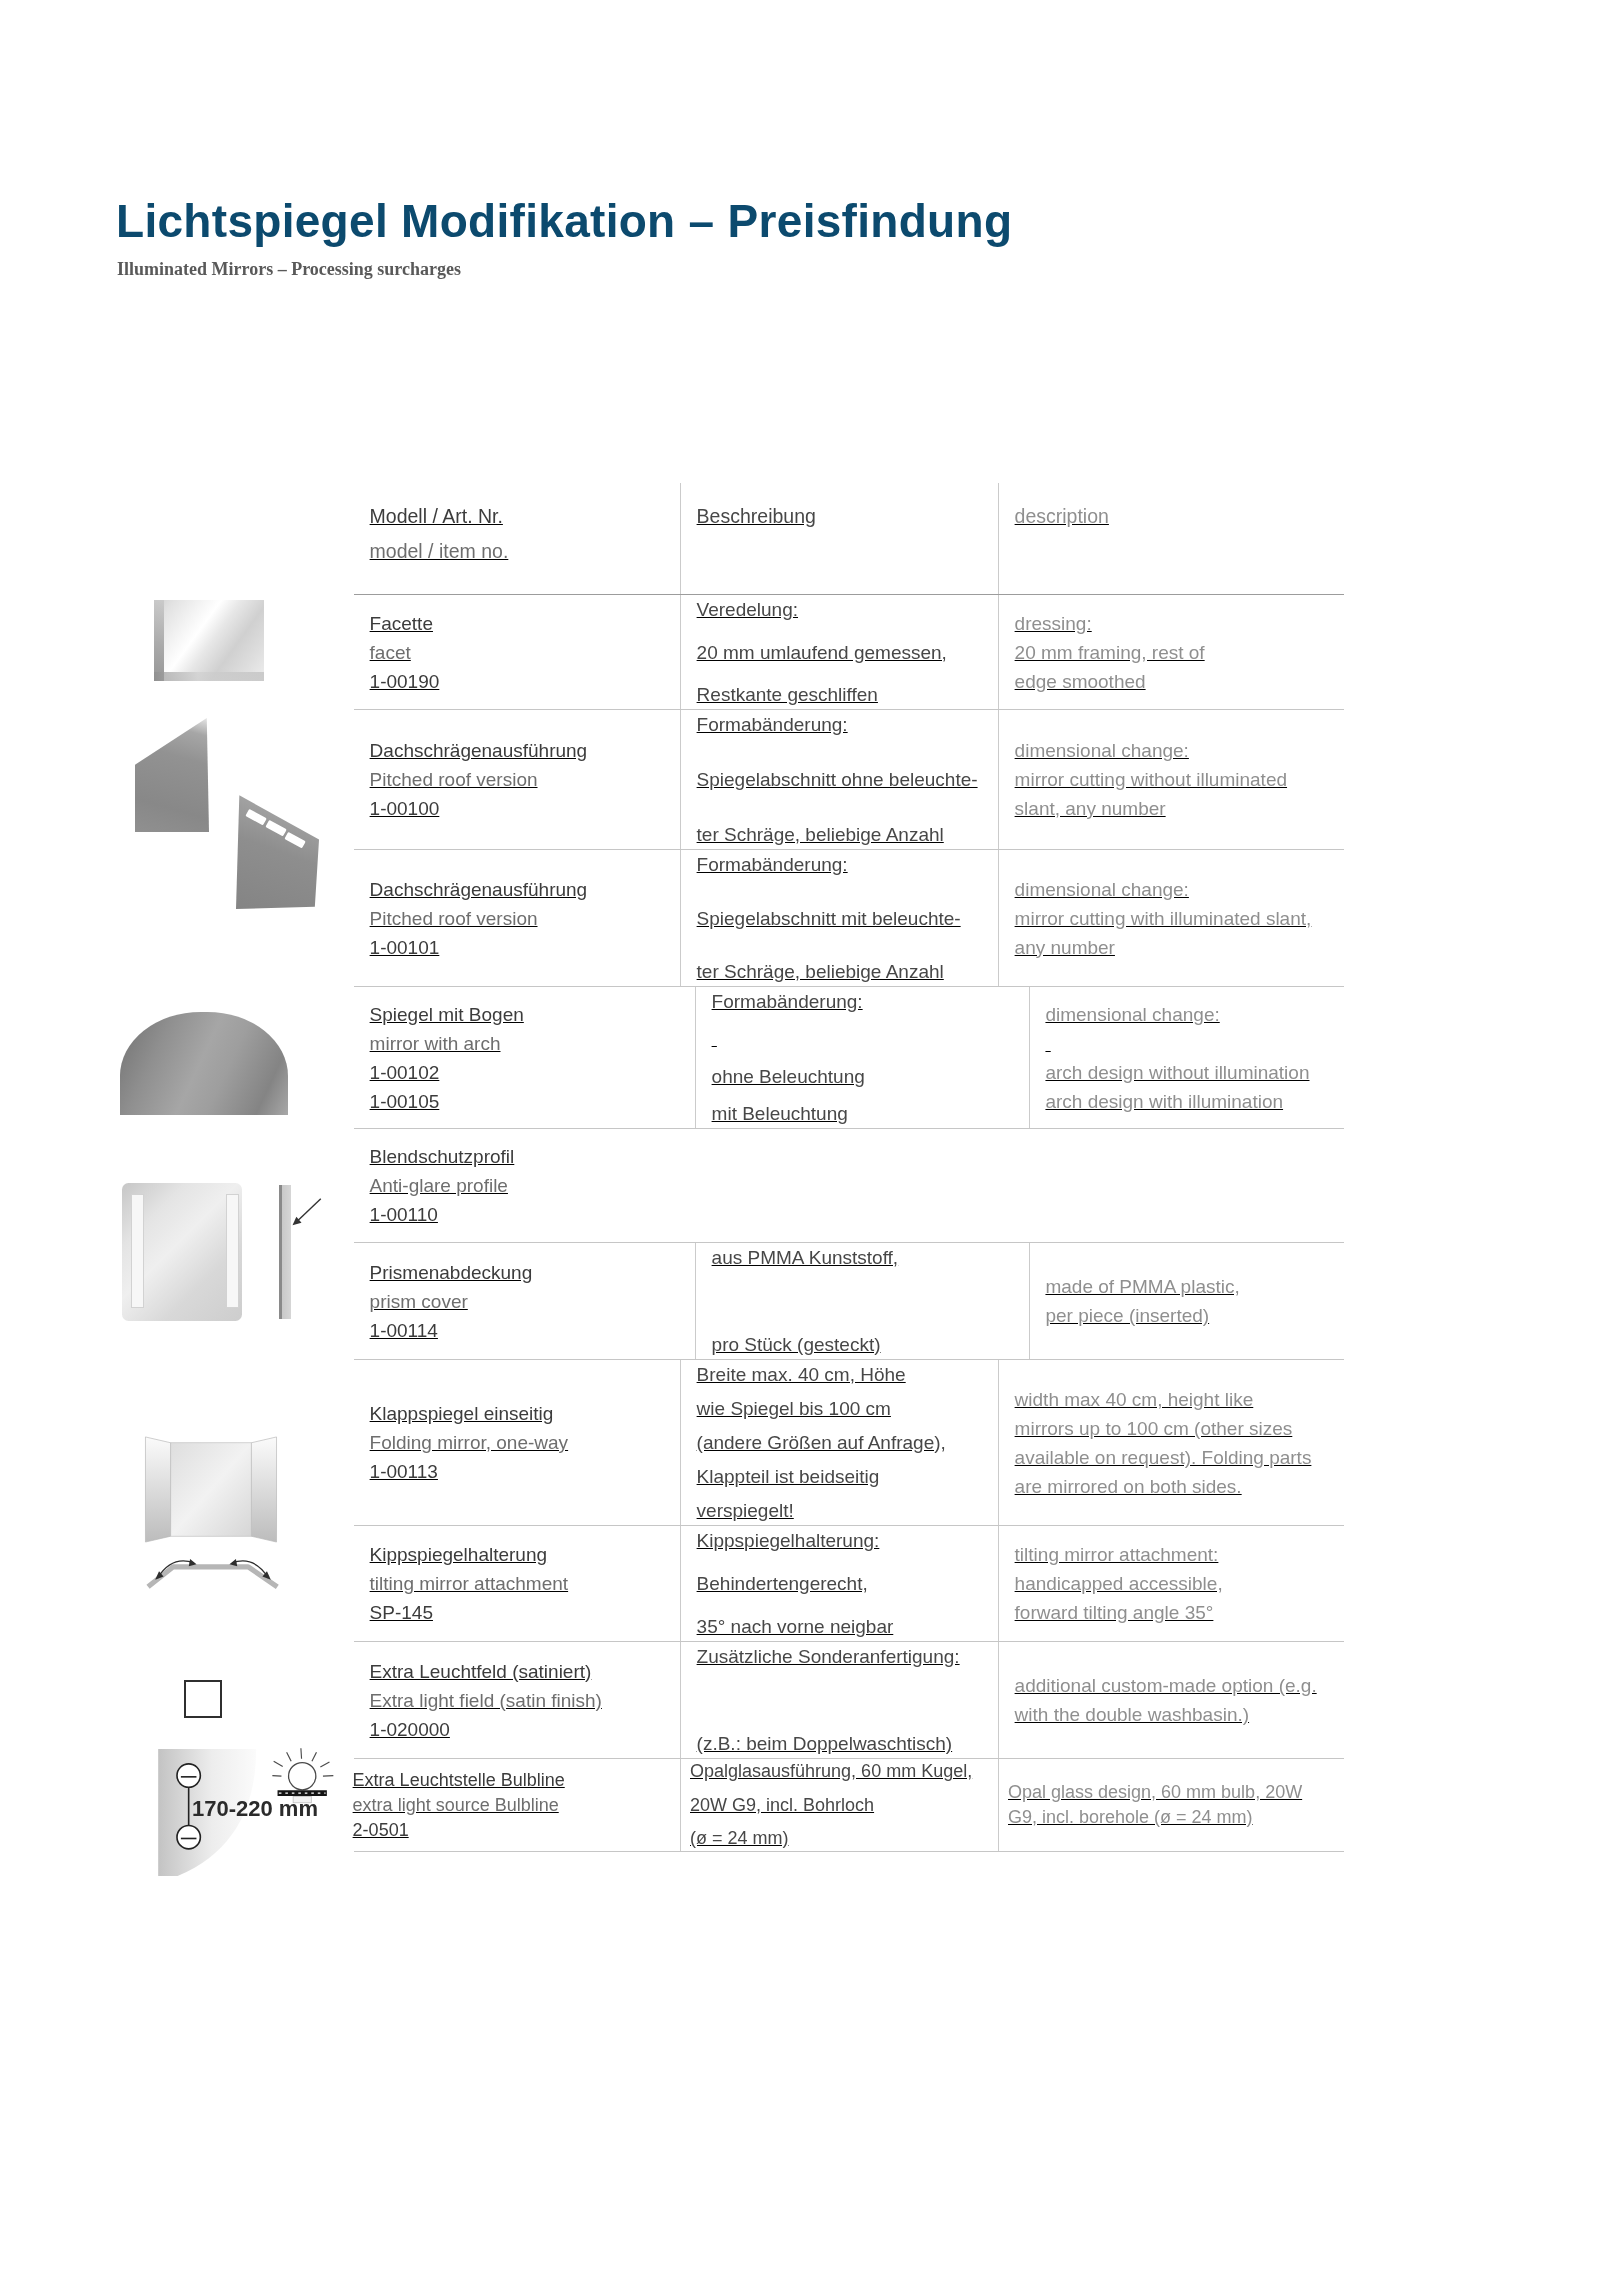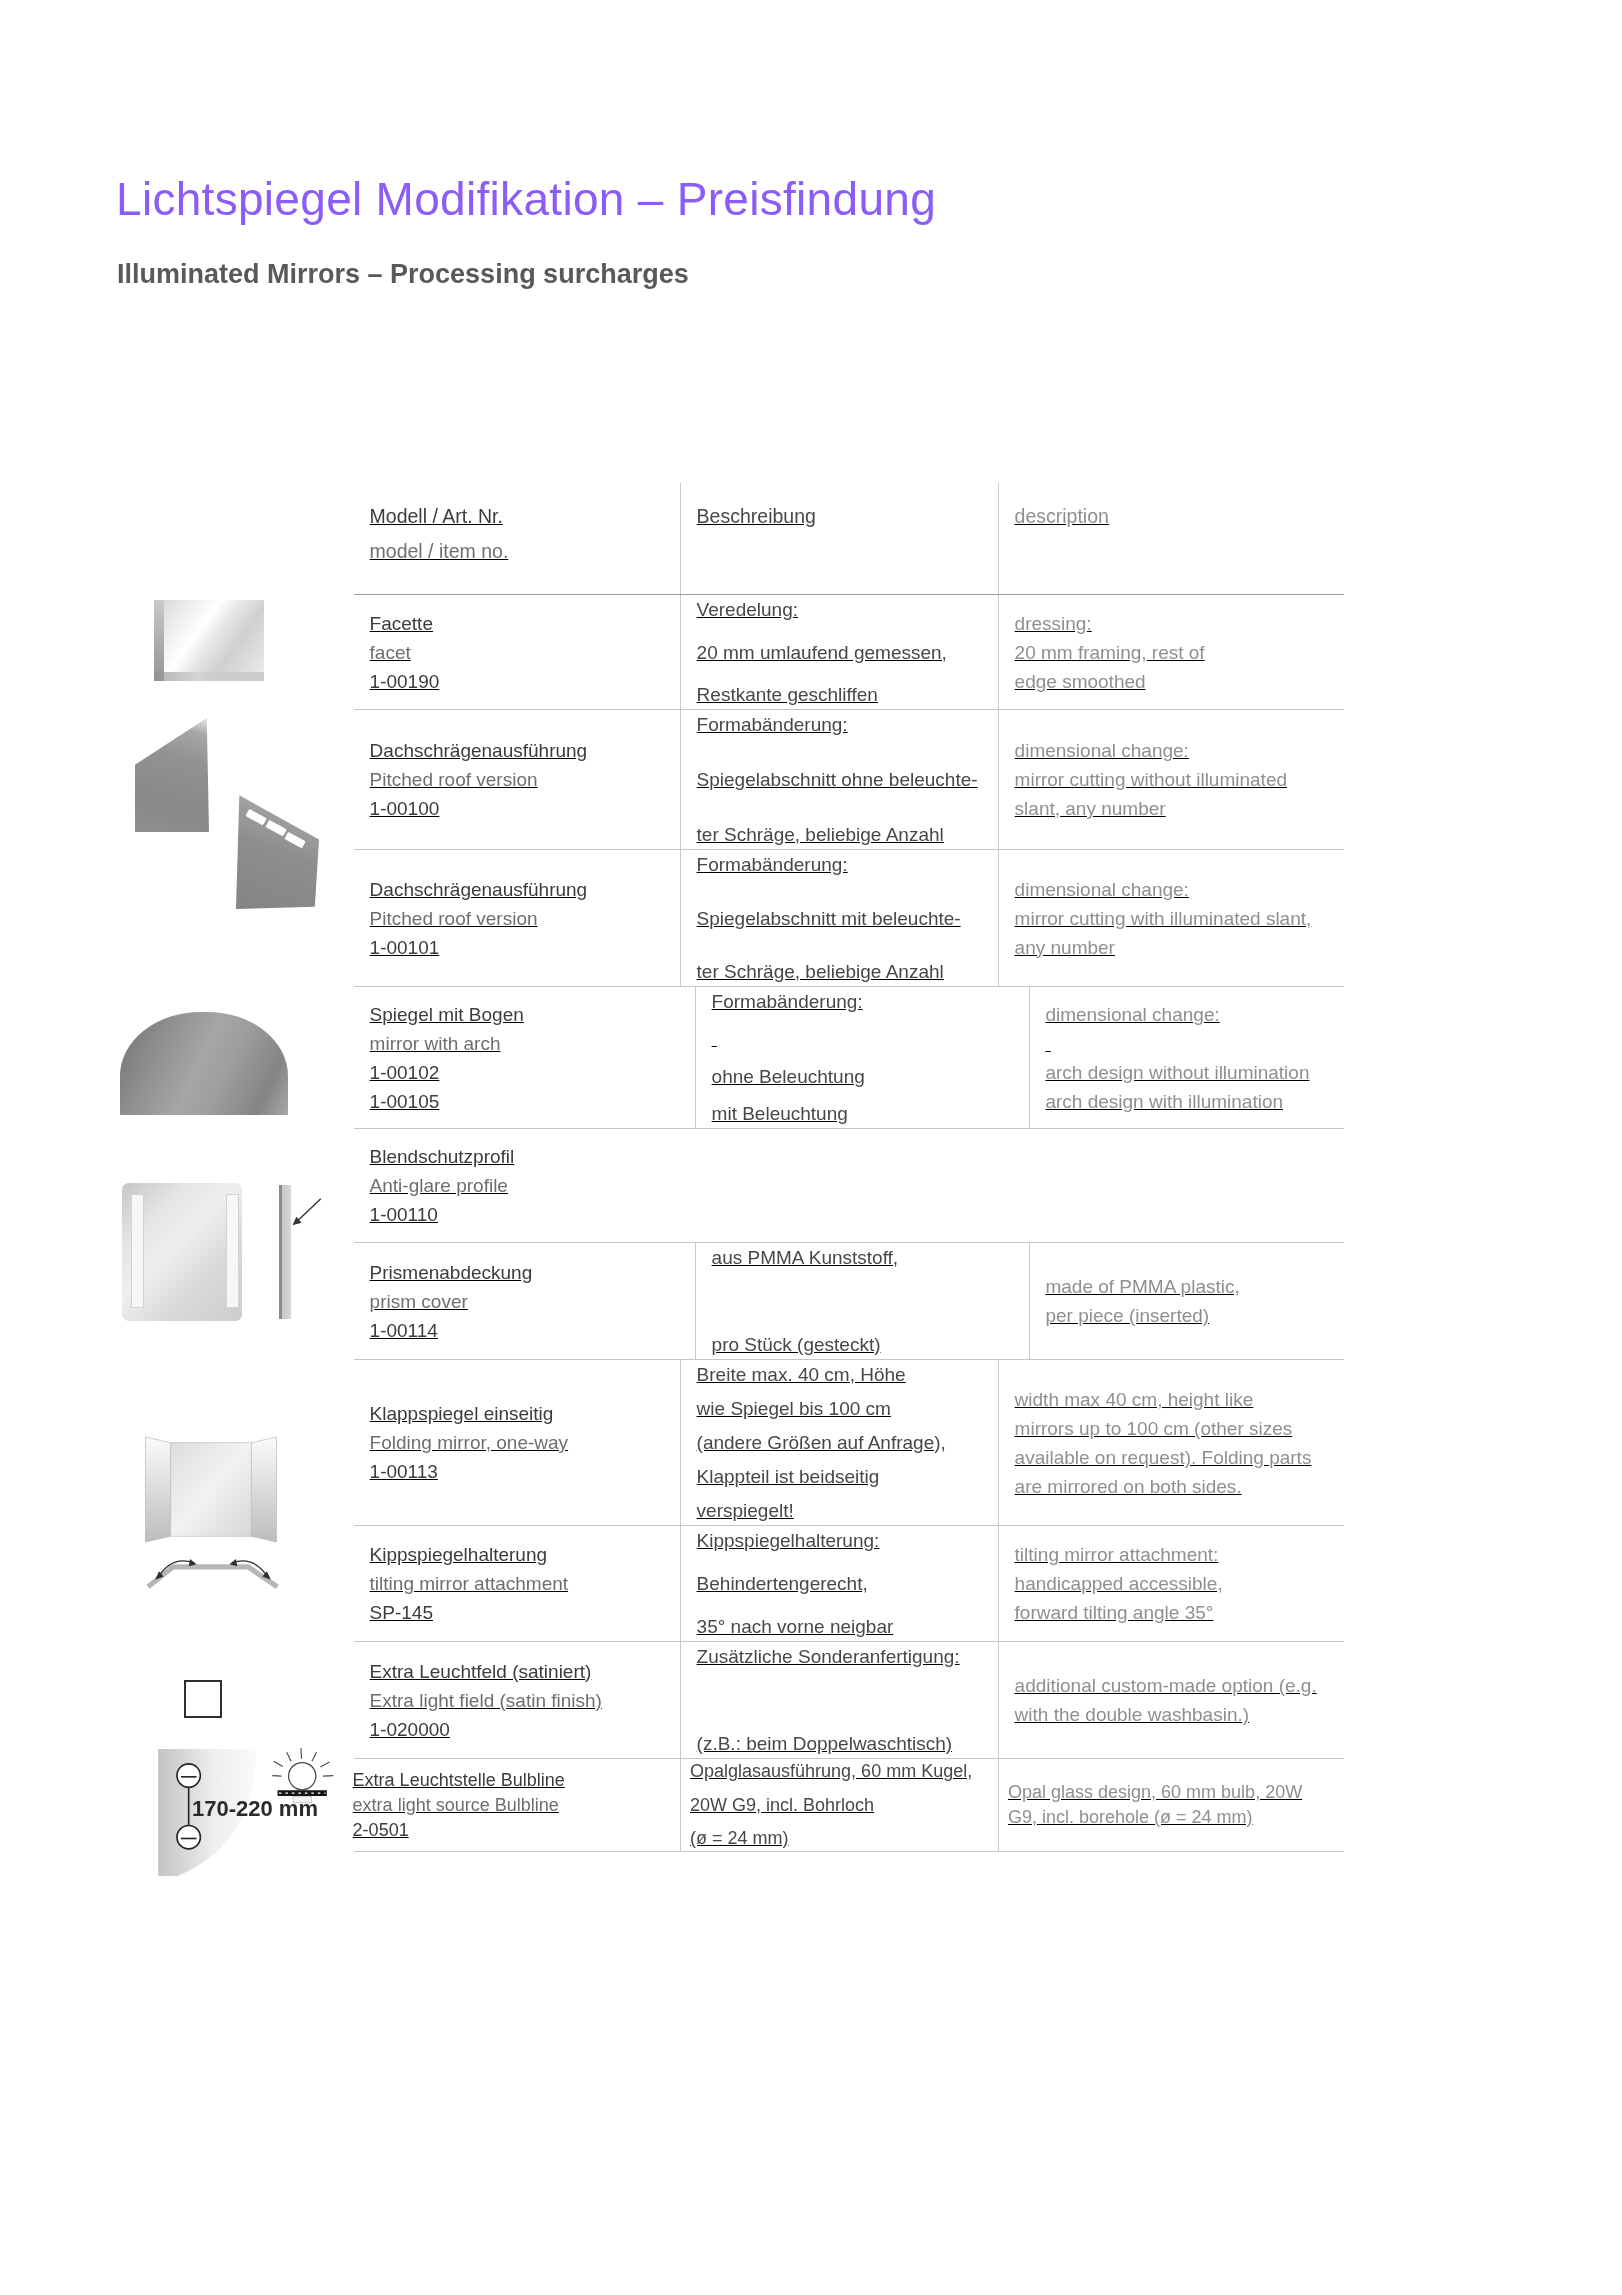--- a/index.html
+++ b/index.html
@@ -1,22 +1,22 @@
 <!DOCTYPE html>
 <html style="font-size:10.4px"><head>
 <meta charset="utf-8">
 <style>
   html,body{margin:0;padding:0;background:#ffffff;}
   .page{position:relative;width:1623px;height:2295px;background:#ffffff;
         font-family:"Liberation Sans",sans-serif;overflow:hidden;}
 
-  .title{position:absolute;left:116px;top:172px;font-size:46px;font-weight:400;
-         color:#8b5cf6;letter-spacing:0.3px;white-space:nowrap;}
-  .subtitle{position:absolute;left:117px;top:259px;font-size:27px;font-weight:700;
-         color:#595959;white-space:nowrap;}
+  .title{position:absolute;left:116px;top:194px;font-size:46px;font-weight:700;
+         color:#0c4a6e;letter-spacing:0.3px;white-space:nowrap;}
+  .subtitle{position:absolute;left:117px;top:259px;font-size:18px;font-weight:700;
+         color:#595959;white-space:nowrap;font-family:Liberation Serif, serif;}
 
   
   .table{position:absolute;left:354px;top:483px;width:990px;}
   .thead,.trow{display:flex;box-sizing:border-box;}
   .thead{height:112px;border-bottom:1.9px solid #9c9c9c;}
   .trow{border-bottom:1.3px solid #c6c6c6;}
   .tcell{box-sizing:border-box;display:flex;flex-direction:column;justify-content:center;
          padding:0 10.4px 0 15.6px;overflow:hidden;text-decoration:underline;}
   .col-model{width:326px;}
   .col-besch{width:318px;border-left:1.3px solid #cbcbcb;justify-content:space-between;}

